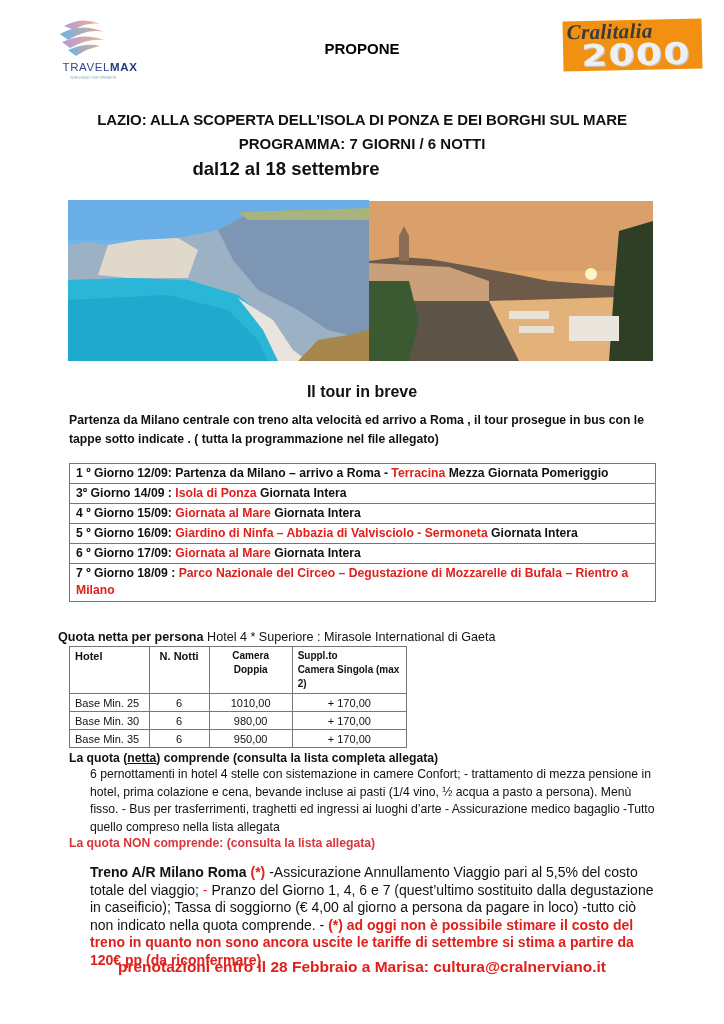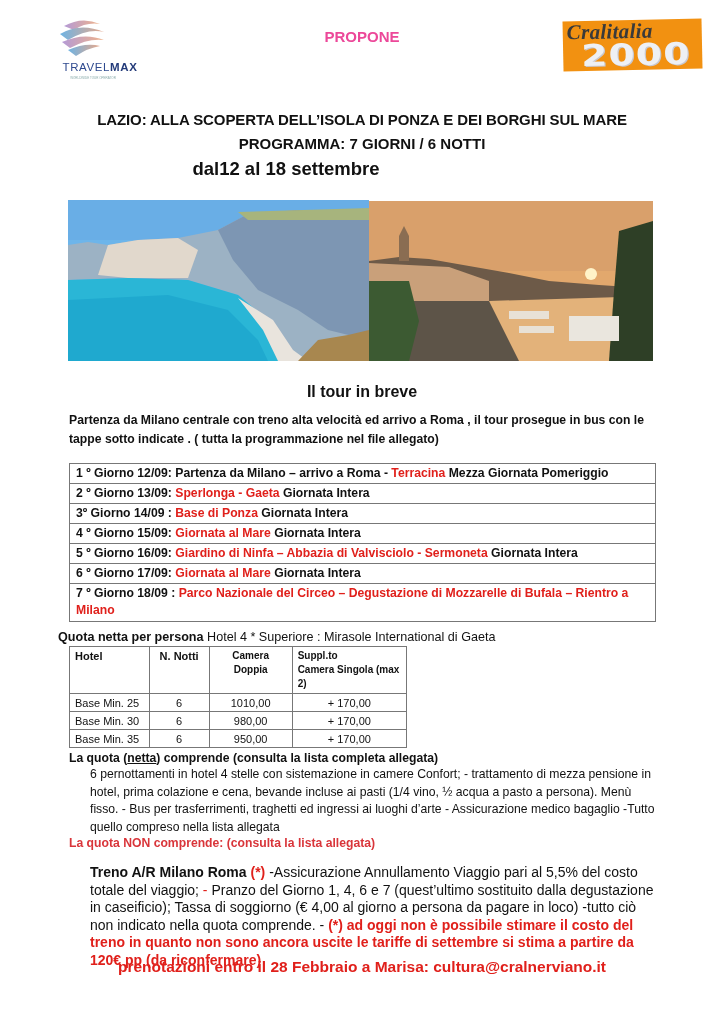--- a/index.html
+++ b/index.html
@@ -14,21 +14,21 @@
   #travelmax-logo { left: 42px; top: 14px; width: 100px; height: 70px; }
   #travelmax-globe { position: absolute; left: 12px; top: 2px; width: 56px; height: 44px; }
   #travelmax-word { position: absolute; left: 8px; top: 47px; width: 100px; font-size: 11.5px; letter-spacing: 0.6px; color: #2f4a8f; text-align: center; }
   #travelmax-word .max { font-weight: bold; color: #243b7a; }
   #travelmax-tag { position: absolute; left: 16px; top: 62px; width: 70px; font-size: 3px; color: #8aa; text-align: center; }
 
   #cral-logo { left: 563px; top: 20px; width: 139px; height: 50px; background: #f29111; transform: rotate(-1.2deg); overflow: hidden; }
   #cral-word { position: absolute; left: 4px; top: -1px; font-family: "Liberation Serif", "DejaVu Serif", serif; font-style: italic; font-weight: bold; font-size: 21px; color: #3a3a3a; letter-spacing: 0.3px; }
   #cral-year { position: absolute; left: 18px; top: 17px; font-family: "DejaVu Sans", sans-serif; font-weight: bold; font-size: 30px; color: #eef0f4; letter-spacing: 1px; transform: scaleX(1.25); transform-origin: left top; text-shadow: 1px 1px 0 #c8c8d0; }
 
-  #propone { left: 0; width: 724px; top: 28px; text-align: center; font-size: 15px; font-weight: bold; color: #ec4899; }
+  #propone { left: 0; width: 724px; top: 40px; text-align: center; font-size: 15px; font-weight: bold; color: #000000; }
 
   #title-1 { left: 0; width: 724px; top: 111px; text-align: center; font-size: 15px; font-weight: bold; letter-spacing: -0.1px; }
   #title-2 { left: 0; width: 724px; top: 135px; text-align: center; font-size: 15px; font-weight: bold; }
   #title-3 { left: 0; width: 572px; top: 158px; text-align: center; font-size: 18.5px; font-weight: bold; }
 
   
   #photo-ponza { left: 68px; top: 200px; width: 301px; height: 161px; overflow: hidden;
     background: linear-gradient(180deg, #5aa6e6 0%, #7db9ea 18%, transparent 18%); }
   #photo-gaeta { left: 369px; top: 201px; width: 284px; height: 160px; overflow: hidden;
     background: linear-gradient(180deg, #d9a36b 0%, #e6ae70 35%, #f0b36c 55%, #c98a55 62%, #6b5640 70%, #5a4a3a 100%); }
@@ -127,24 +127,21 @@
 
 <div id="tour-heading" class="abs cond">Il tour in breve</div>
 <div id="tour-intro" class="abs cond">Partenza da Milano centrale  con treno  alta velocità ed arrivo a  Roma , il tour prosegue in bus con le tappe sotto indicate . ( tutta la programmazione nel file allegato)</div>
 
 <table id="itinerary" class="abs cond">
   <tbody>
     <tr>
         <td><span>1 º Giorno 12/09: </span><span>Partenza da Milano – arrivo a Roma - </span><span class="red">Terracina</span><span> Mezza Giornata Pomeriggio</span></td>
       </tr>
     <tr>
-        <td><span>2 º Giorno 13/09: </span><span></span><span class="red">Sperlonga - Gaeta</span><span> Giornata Intera</span></td>
-      </tr>
-    <tr>
-        <td><span>3º Giorno 14/09 : </span><span></span><span class="red">Base di Ponza</span><span> Giornata Intera</span></td>
+        <td><span>3º Giorno 14/09 : </span><span></span><span class="red">Isola di Ponza</span><span> Giornata Intera</span></td>
       </tr>
     <tr>
         <td><span>4 º Giorno 15/09: </span><span></span><span class="red">Giornata al Mare</span><span>  Giornata Intera</span></td>
       </tr>
     <tr>
         <td><span>5 º Giorno 16/09: </span><span></span><span class="red">Giardino di Ninfa – Abbazia di Valvisciolo - Sermoneta</span><span> Giornata Intera</span></td>
       </tr>
     <tr>
         <td><span>6 º Giorno 17/09: </span><span></span><span class="red">Giornata al Mare</span><span>  Giornata Intera</span></td>
       </tr>

